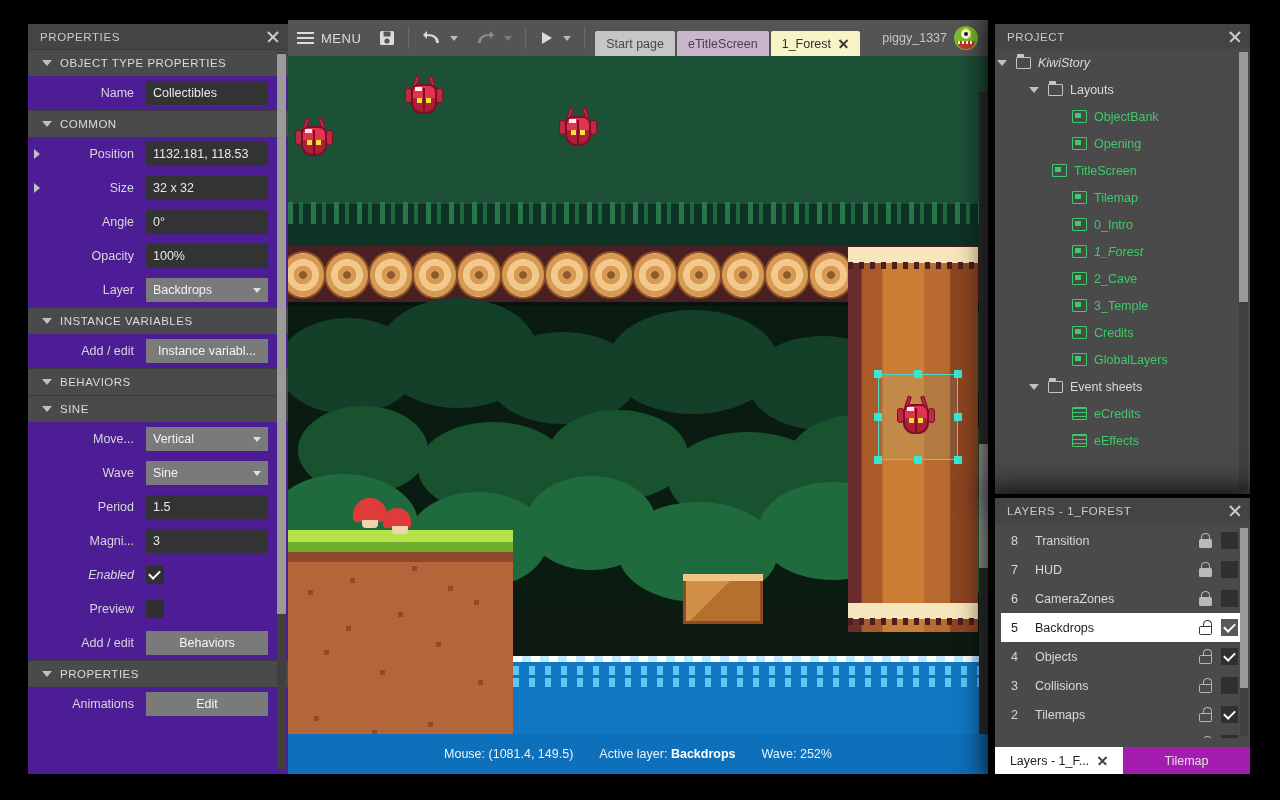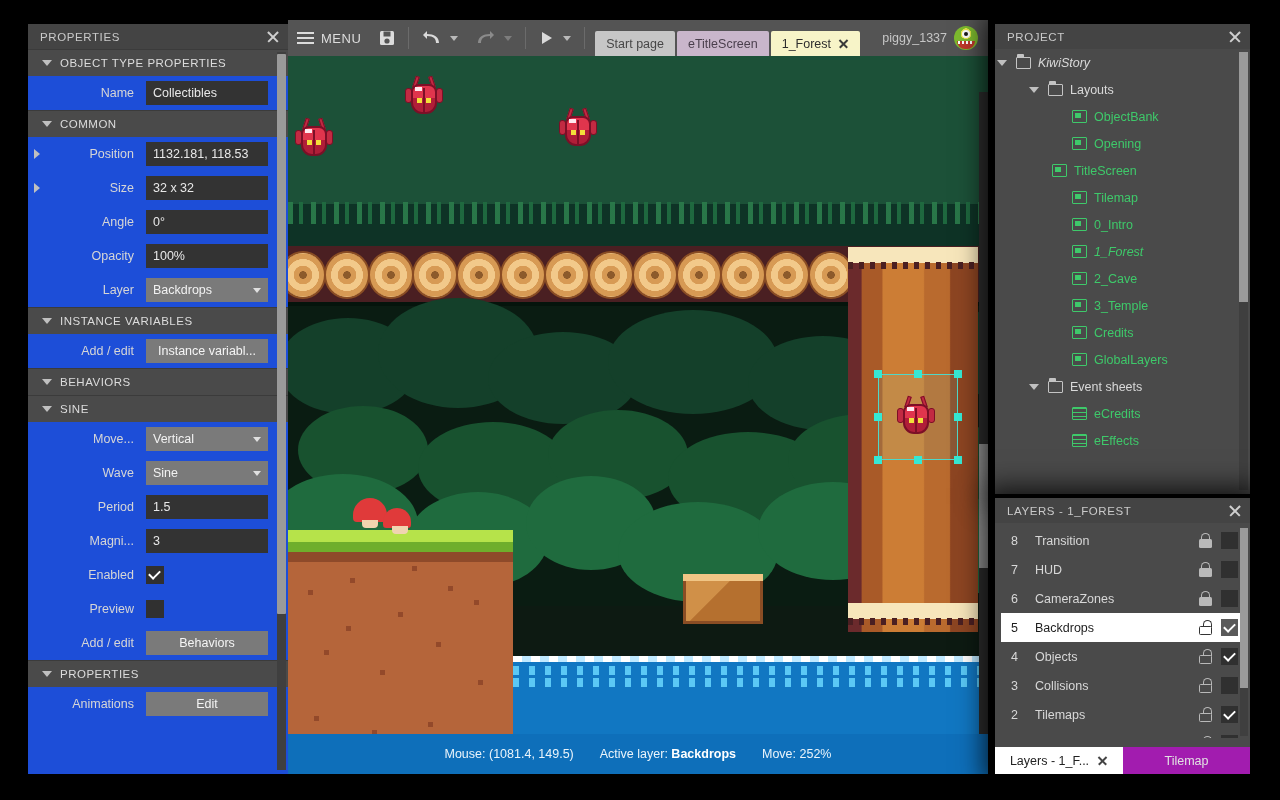--- a/index.html
+++ b/index.html
@@ -36,21 +36,21 @@
 
   
   #properties {
     left: 28px; top: 24px; width: 260px; height: 750px;
     background: #4a4a4a;
     box-shadow: 0 0 26px 10px rgba(0,0,0,.85);
     overflow: hidden;
   }
   #prop-scrollarea {
     position: absolute; left: 0; top: 25px; right: 0; bottom: 0;
-    background: #1d4ed8;
+    background: #4c1d95;
   }
   .sec-header {
     height: 27px; display: flex; align-items: center; gap: 8px;
     padding-left: 14px; color: #dcdcdc; font-size: 11.5px;
     letter-spacing: .5px; border-top: 1px solid #3b3b3b;
     background: #4a4a4a;
   }
   .tri-d {
     width: 0; height: 0; border-left: 5px solid transparent;
     border-right: 5px solid transparent; border-top: 6px solid #c0c0c0;
@@ -580,21 +580,21 @@
         </div>
         <div class="prow">
           <span style="display:flex;align-items:center;flex:1;justify-content:flex-end;">
             <span class="plabel">Magni...</span>
           </span>
           <span class="pfield">
             <span>3</span>
           </span>
         </div>
         <div class="prow">
-          <span style="display:flex;align-items:center;flex:1;justify-content:flex-start;">
+          <span style="display:flex;align-items:center;flex:1;justify-content:flex-start;font-style:italic;">
             <span class="plabel">Enabled</span>
           </span>
           <span class="pcheck">
             <span class="cbox on"></span>
           </span>
         </div>
         <div class="prow">
           <span style="display:flex;align-items:center;flex:1;justify-content:flex-end;">
             <span class="plabel">Preview</span>
           </span>
@@ -852,21 +852,21 @@
       <div id="statusbar">
         <span>
           <span>Mouse:</span>
           <span>(1081.4, 149.5)</span>
         </span>
         <span>
           <span>Active layer:</span>
           <b>Backdrops</b>
         </span>
         <span>
-          <span>Move:</span>
+          <span>Wave:</span>
           <span>252%</span>
         </span>
       </div>
     </div>
 
   </div>
 
   <div class="panel" id="project">
     <div class="panel-head">
       <span class="ttl">PROJECT</span>

